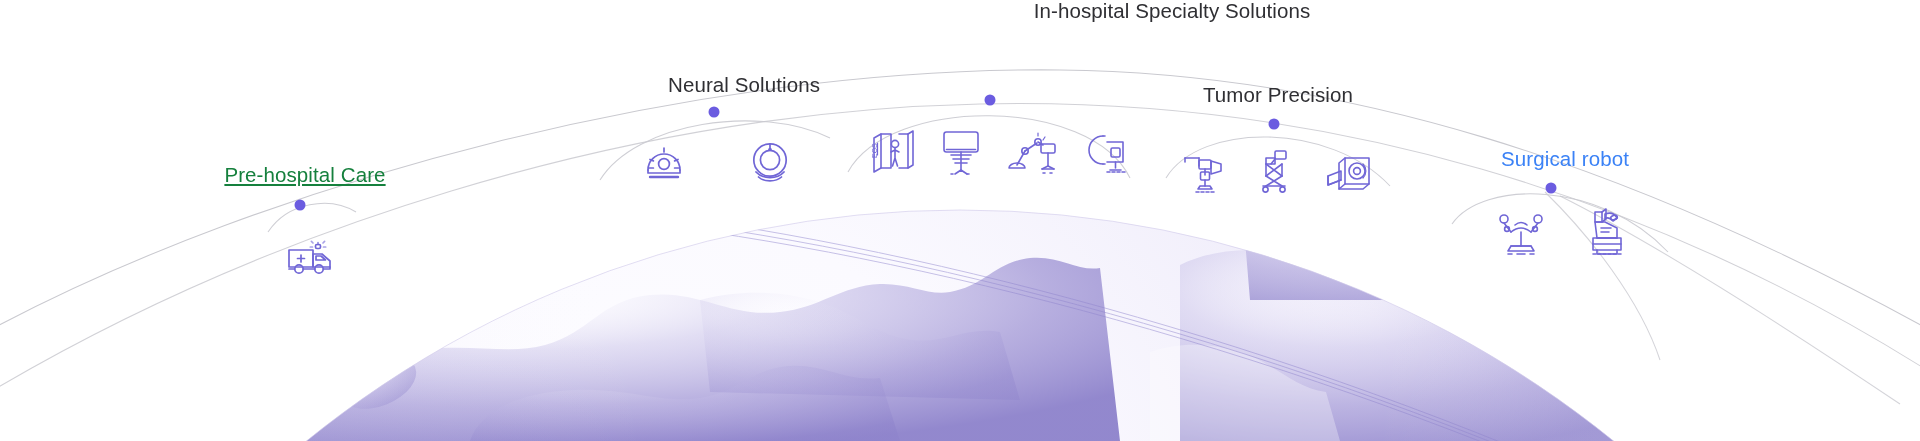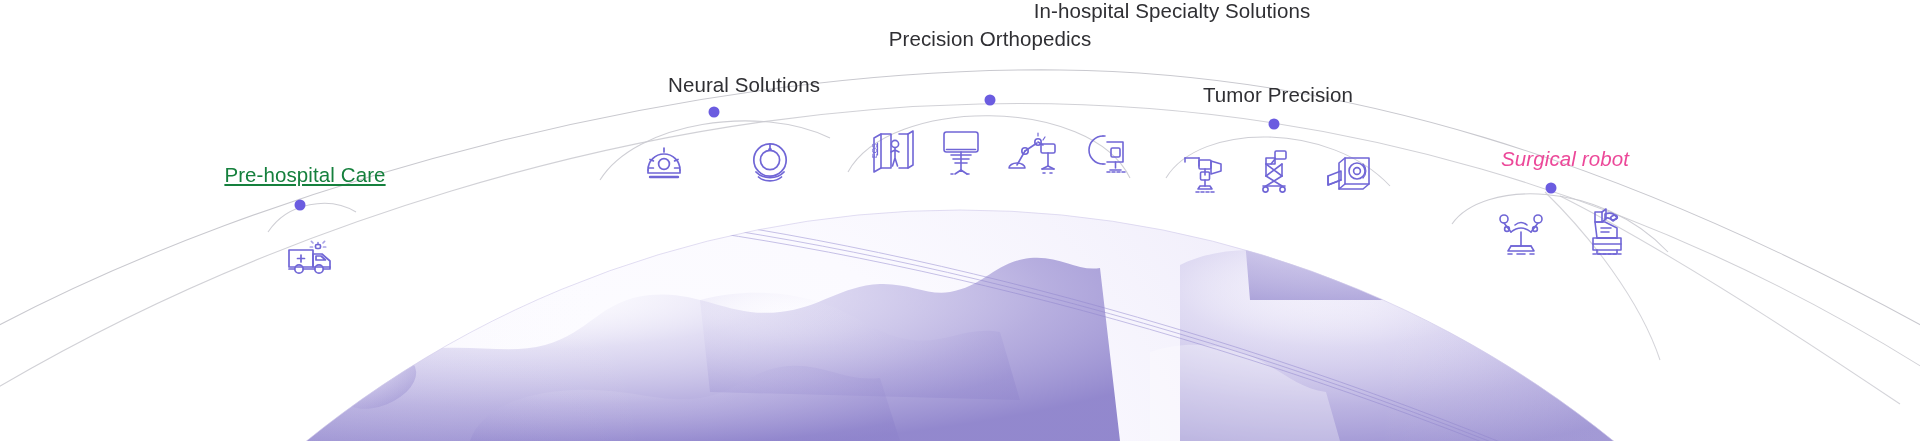--- a/index.html
+++ b/index.html
@@ -181,21 +181,20 @@
           <circle cx="25" cy="9.5" r="1.8" fill="#7066d6" stroke="none"></circle>
           <path d="M11,32 a17,13 0 0 0 28,0"></path>
           <path d="M13.5,37 a14,9 0 0 0 23,0"></path>
         </svg>
       </span>
     </div>
   </div>
 
   <div class="node">
     <div class="node-label" style="left: 990px; top: 26px; color: rgb(47, 47, 51);">
-      <span>Precision Orthopedics</span>
     </div>
     <div class="node-dot" style="left: 990px; top: 100px; background: rgb(107, 92, 224);"></div>
     <div class="icon-set" style="left:1000px;top:128px;gap:20px;">
       <span class="icon">
         <svg width="48" height="48" viewBox="0 0 48 48" fill="none" stroke="#7066d6" stroke-width="1.6" stroke-linecap="round" stroke-linejoin="round">
           <path d="M5,10 l7,-4 v34 l-7,4 z"></path>
           <path d="M12,6 h10 v34 H12"></path>
           <path d="M30,6 h9 v34 h-9"></path>
           <path d="M39,6 l5,-3 v34 l-5,3"></path>
           <circle cx="26" cy="16" r="3.6"></circle>
@@ -294,21 +293,21 @@
           <circle cx="32" cy="21" r="3.4"></circle>
           <path d="M3,26 l13,-5 v9 l-13,5 z"></path>
           <path d="M3,26 v9 l13,-5"></path>
           <path d="M38,14 a10,10 0 0 1 0,14" stroke-width="1.2"></path>
         </svg>
       </span>
     </div>
   </div>
 
   <div class="node">
-    <div class="node-label" style="left: 1565px; top: 146px; color: #ec4899; font-style: italic;">
+    <div class="node-label" style="left: 1565px; top: 146px; color: #3b82f6;">
       <span>Surgical robot</span>
     </div>
     <div class="node-dot" style="left: 1551px; top: 188px; background: rgb(107, 92, 224);"></div>
     <div class="icon-set" style="left:1565px;top:206px;gap:36px;">
       <span class="icon">
         <svg width="52" height="46" viewBox="0 0 52 46" fill="none" stroke="#7066d6" stroke-width="1.6" stroke-linecap="round" stroke-linejoin="round">
           <circle cx="9" cy="7" r="4"></circle>
           <circle cx="43" cy="7" r="4"></circle>
           <path d="M9,11 l7,9 M43,11 l-7,9"></path>
           <path d="M16,20 q10,-8 20,0"></path>

